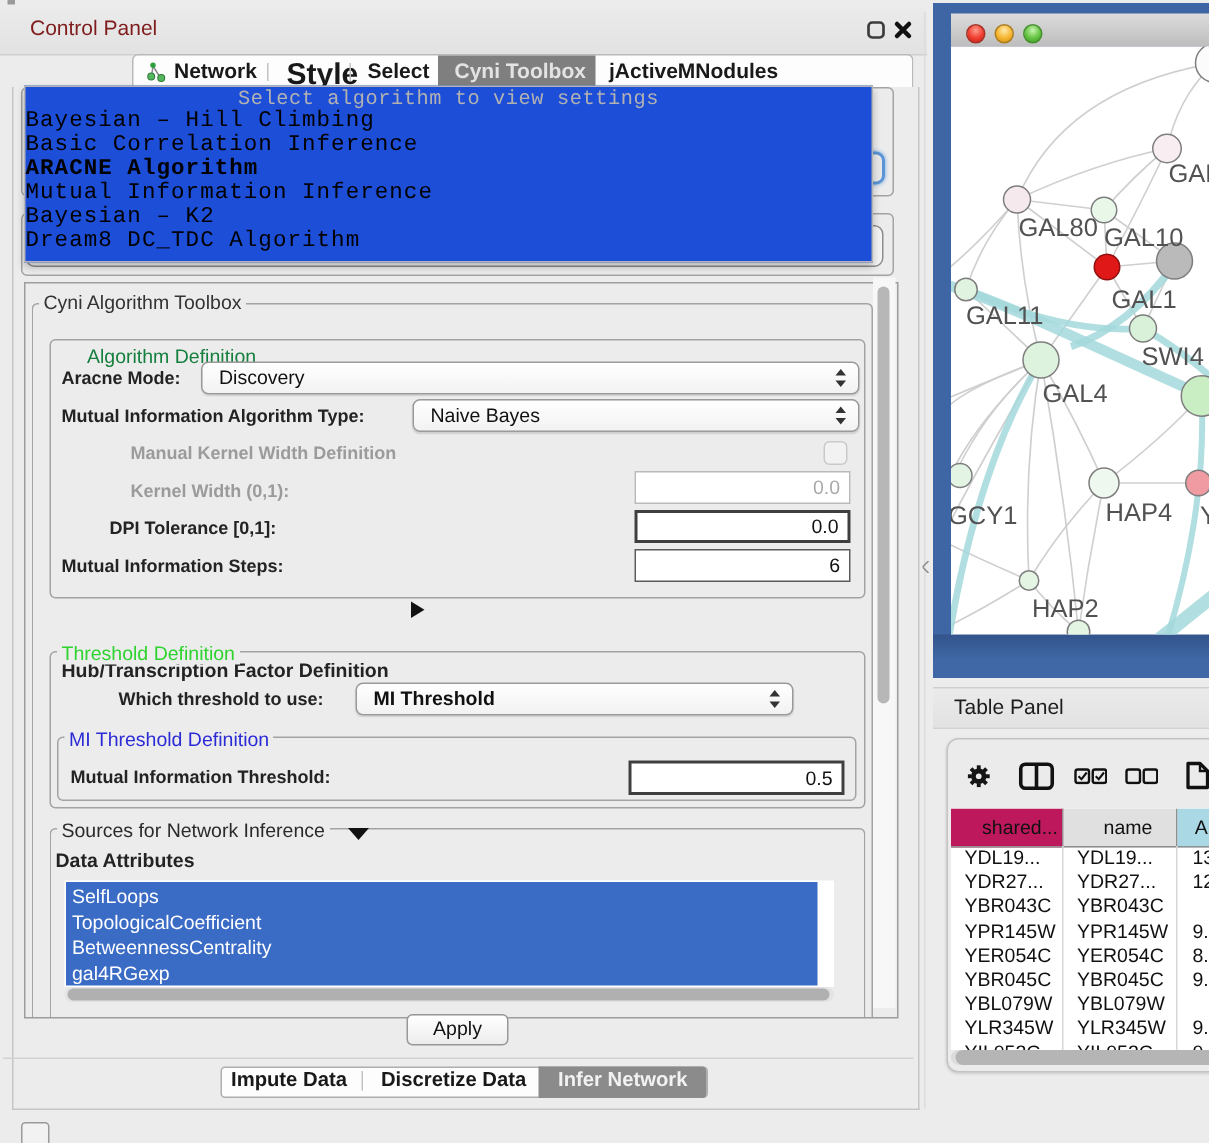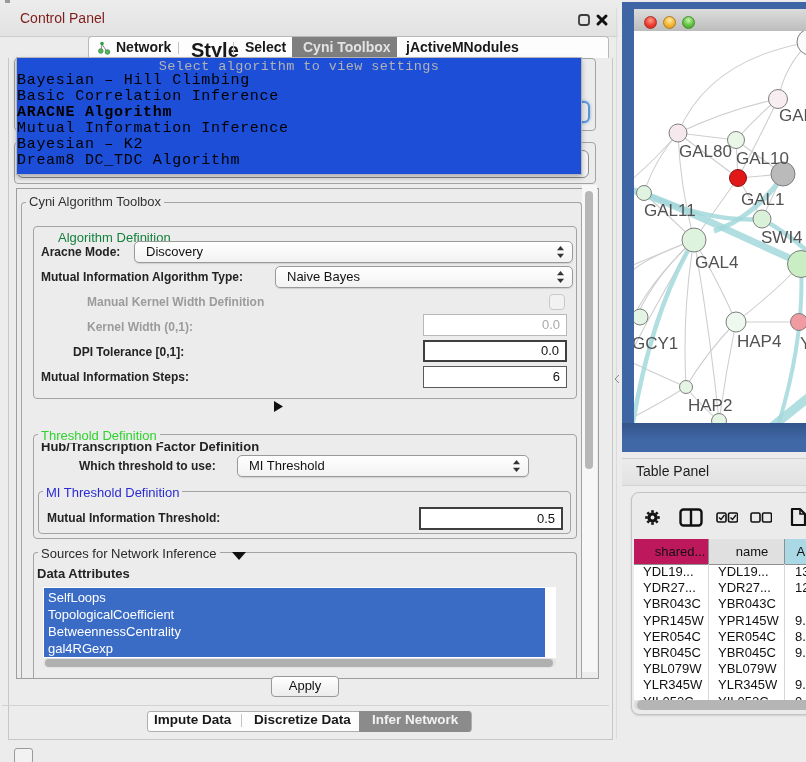--- a/index.html
+++ b/index.html
@@ -104,21 +104,21 @@
 
   <div class="abs" style="left:41px;top:395px;font-size:13px;font-weight:bold;color:#232323;margin-top:40px;">Hub/Transcription Factor Definition</div>
   <svg class="abs" style="left:272px;top:396px;" width="12" height="13" viewBox="0 0 12 13">
       <path d="M2 1 L11 6.5 L2 12 Z" fill="#111"></path>
     </svg>
 
   <div class="gbox" style="left:33px;top:430px;width:542px;height:103px;"></div>
   <div class="gtitle" style="left:38px;top:424px;color:#2fd32f;">Threshold Definition</div>
 
   <div class="lbl abs" style="left:79px;top:455px;">Which threshold to use:</div>
-  <div class="combo" style="left:237px;top:451px;width:290px;height:20px;">
+  <div class="combo" style="left:237px;top:451px;width:290px;height:20px;font-weight:bold;">
     <span class="ct">MI Threshold</span>
     <svg class="spin" viewBox="0 0 9 14">
         <path d="M4.5 1 L8 5.3 H1 Z" fill="#333"></path>
         <path d="M4.5 13 L1 8.7 H8 Z" fill="#333"></path>
       </svg>
   </div>
 
   <div class="gbox" style="left:38px;top:487px;width:531px;height:41px;"></div>
   <div class="gtitle" style="left:43px;top:481px;color:#2b2bd5;">MI Threshold Definition</div>
 

